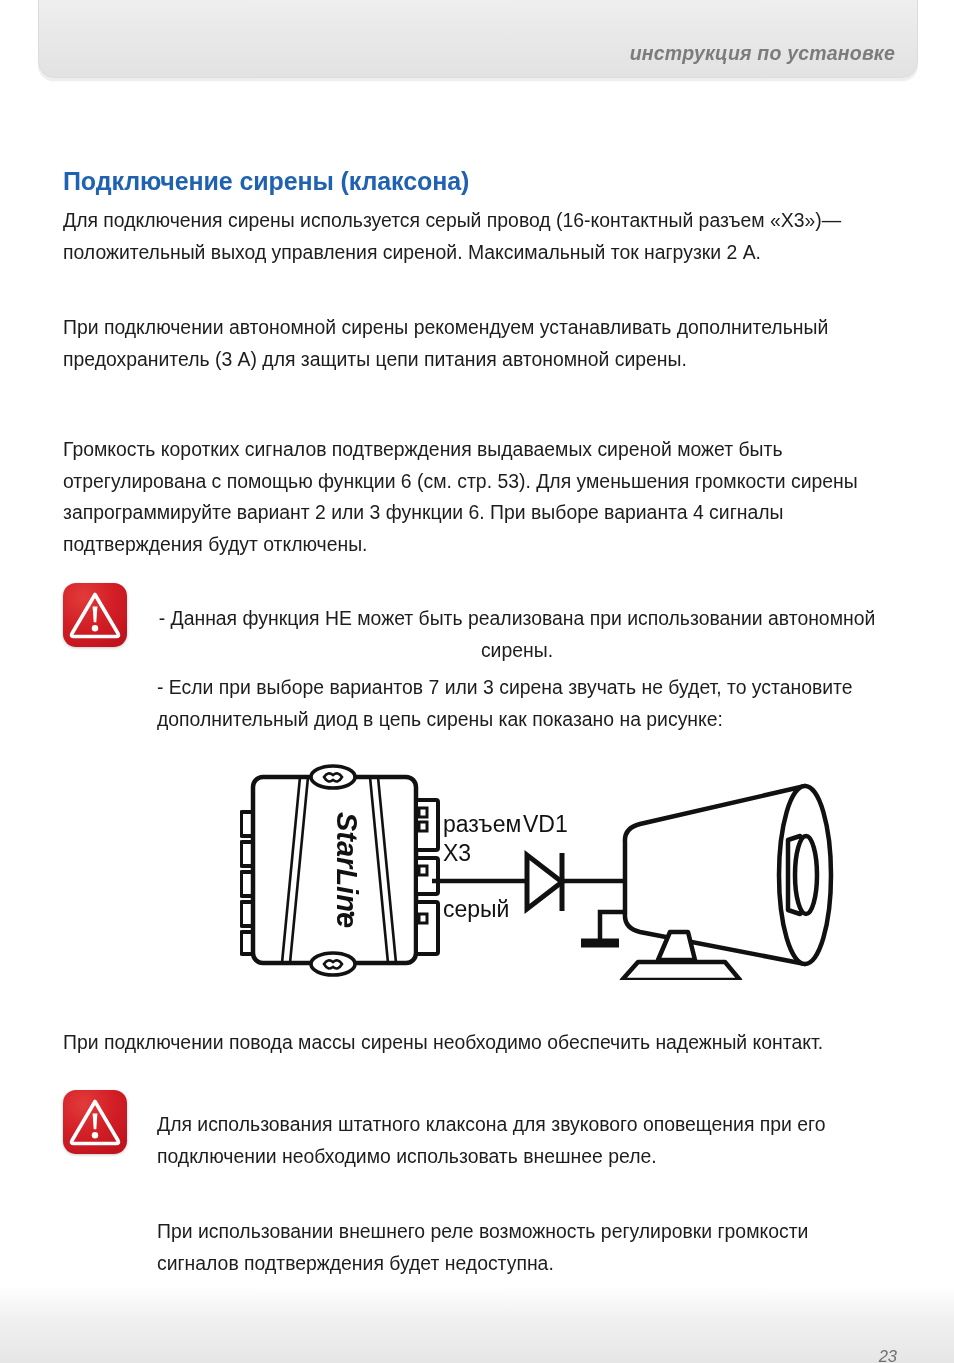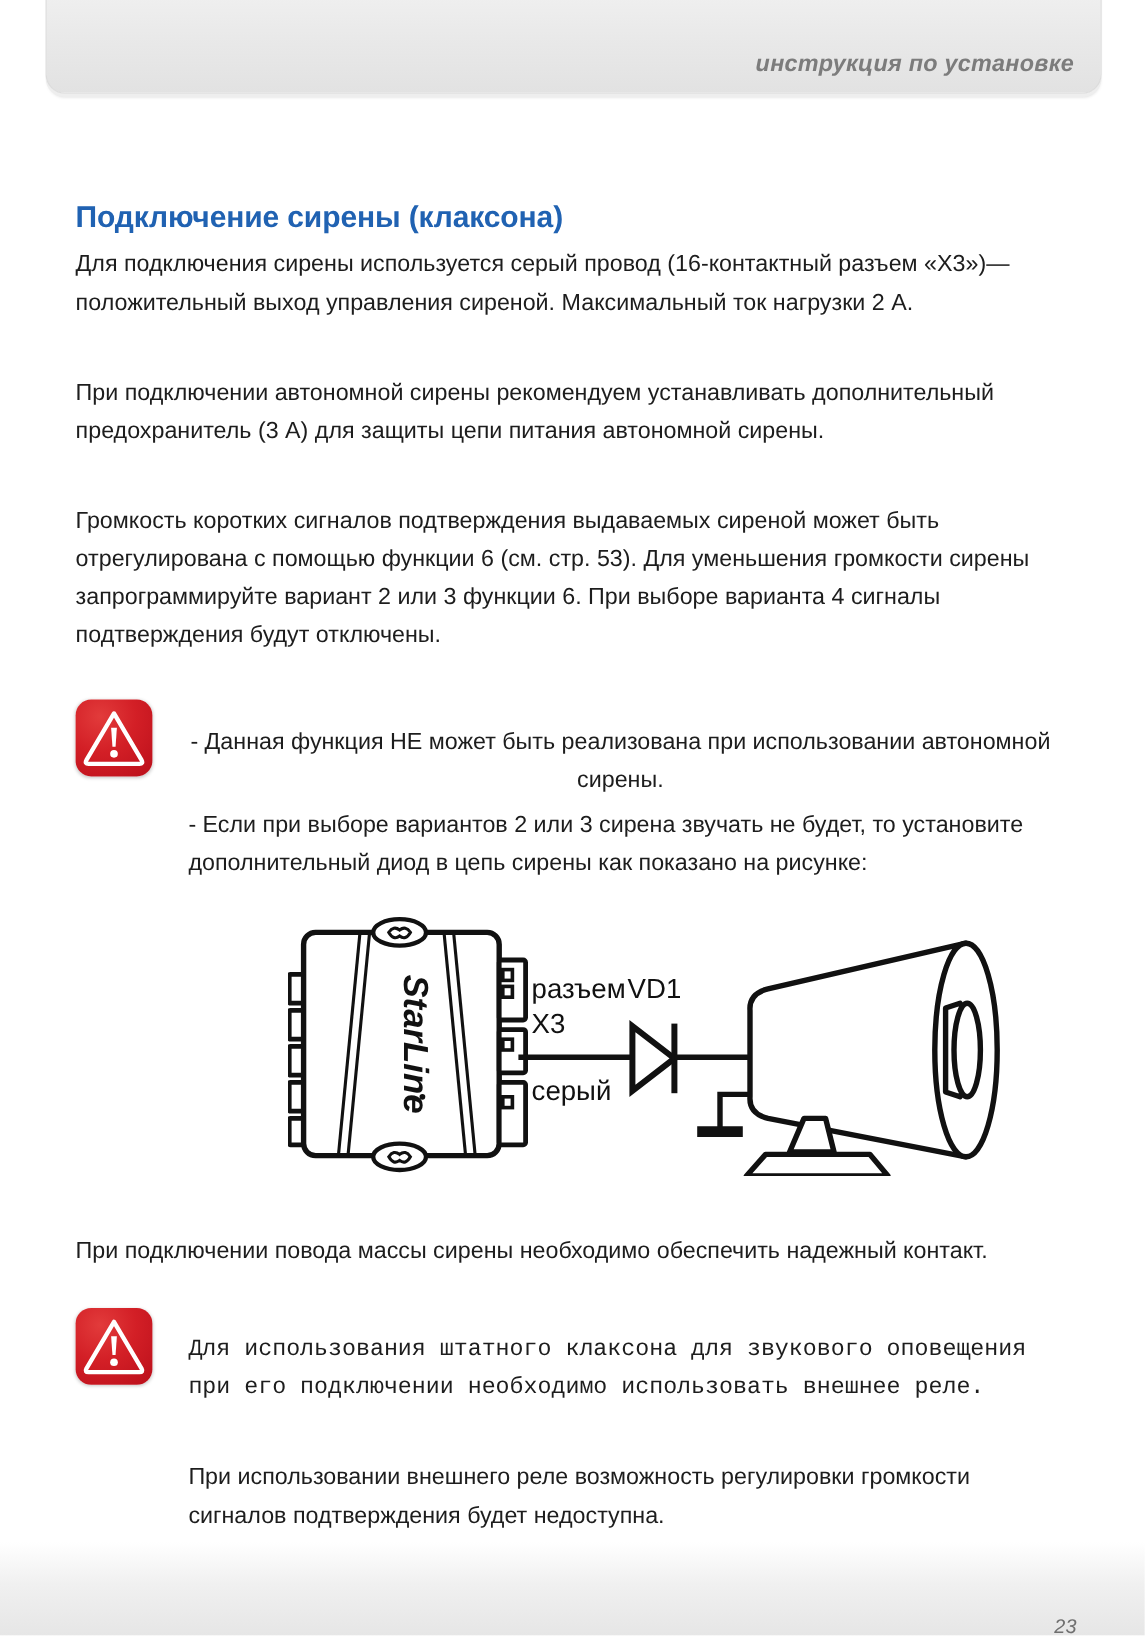--- a/index.html
+++ b/index.html
@@ -127,33 +127,33 @@
 </div>
 
 <div class="page">
 
   <h1 class="section-title">Подключение сирены (клаксона)</h1>
 
   <p class="para" style="top:186px;">Для подключения сирены используется серый провод (16-контактный разъем «Х3»)— положительный выход управления сиреной. Максимальный ток нагрузки 2 А.</p>
 
   <p class="para" style="top:293px;">При подключении автономной сирены рекомендуем устанавливать дополнительный предохранитель (3 А) для защиты цепи питания автономной сирены.</p>
 
-  <p class="para" style="top:400px;">Громкость коротких сигналов подтверждения выдаваемых сиреной может быть отрегулирована с помощью функции 6 (см. стр. 53). Для уменьшения громкости сирены запрограммируйте вариант 2 или 3 функции 6. При выборе варианта 4 сигналы подтверждения будут отключены.</p>
+  <p class="para" style="top:415px;">Громкость коротких сигналов подтверждения выдаваемых сиреной может быть отрегулирована с помощью функции 6 (см. стр. 53). Для уменьшения громкости сирены запрограммируйте вариант 2 или 3 функции 6. При выборе варианта 4 сигналы подтверждения будут отключены.</p>
 
   <div class="warn-icon" style="left:63px; top:583px;">
     <svg viewBox="0 0 64 64" xmlns="http://www.w3.org/2000/svg" aria-hidden="true">
       <path d="M32 11.5 L55 50.5 Q56.6 53.5 53.2 53.5 L10.8 53.5 Q7.4 53.5 9 50.5 Z" fill="none" stroke="#ffffff" stroke-width="3.6" stroke-linejoin="round"></path>
       <path d="M29.6 23.5 L34.4 23.5 L33.3 39.2 L30.7 39.2 Z" fill="#ffffff"></path>
       <circle cx="32" cy="45.2" r="3.2" fill="#ffffff"></circle>
     </svg>
   </div>
 
   <p class="para indent" style="top:584px;text-align:center;">- Данная функция НЕ может быть реализована при использовании автономной сирены.</p>
 
-  <p class="para indent" style="top:653px;">- Если при выборе вариантов 2 или 3 сирена звучать не будет, то установите дополнительный диод в цепь сирены как показано на рисунке:</p>
+  <p class="para indent" style="top:653px;">- Если при выборе вариантов 7 или 3 сирена звучать не будет, то установите дополнительный диод в цепь сирены как показано на рисунке:</p>
 
   <div class="diagram">
     <svg viewBox="0 0 700 218" xmlns="http://www.w3.org/2000/svg">
 
       <g stroke="#111" fill="none">
 
         <g stroke-width="4" fill="#fff">
           <rect x="1" y="50" width="12" height="24" rx="1"></rect>
           <rect x="1" y="80" width="12" height="24" rx="1"></rect>
           <rect x="1" y="110" width="12" height="24" rx="1"></rect>
@@ -234,21 +234,21 @@
   <p class="para" style="top:1008px;">При подключении повода массы сирены необходимо обеспечить надежный контакт.</p>
 
   <div class="warn-icon" style="left:63px; top:1090px;">
     <svg viewBox="0 0 64 64" xmlns="http://www.w3.org/2000/svg" aria-hidden="true">
       <path d="M32 11.5 L55 50.5 Q56.6 53.5 53.2 53.5 L10.8 53.5 Q7.4 53.5 9 50.5 Z" fill="none" stroke="#ffffff" stroke-width="3.6" stroke-linejoin="round"></path>
       <path d="M29.6 23.5 L34.4 23.5 L33.3 39.2 L30.7 39.2 Z" fill="#ffffff"></path>
       <circle cx="32" cy="45.2" r="3.2" fill="#ffffff"></circle>
     </svg>
   </div>
 
-  <p class="para indent" style="top:1090px;font-family:Liberation Mono, monospace;">Для использования штатного клаксона для звукового оповещения при его подключении необходимо использовать внешнее реле.</p>
+  <p class="para indent" style="top:1090px;">Для использования штатного клаксона для звукового оповещения при его подключении необходимо использовать внешнее реле.</p>
 
   <p class="para indent" style="top:1197px;">При использовании внешнего реле возможность регулировки громкости сигналов подтверждения будет недоступна.</p>
 
 </div>
 
 <div class="footer-band">
   <div class="page-number">23</div>
 </div>
 
 </body></html>

